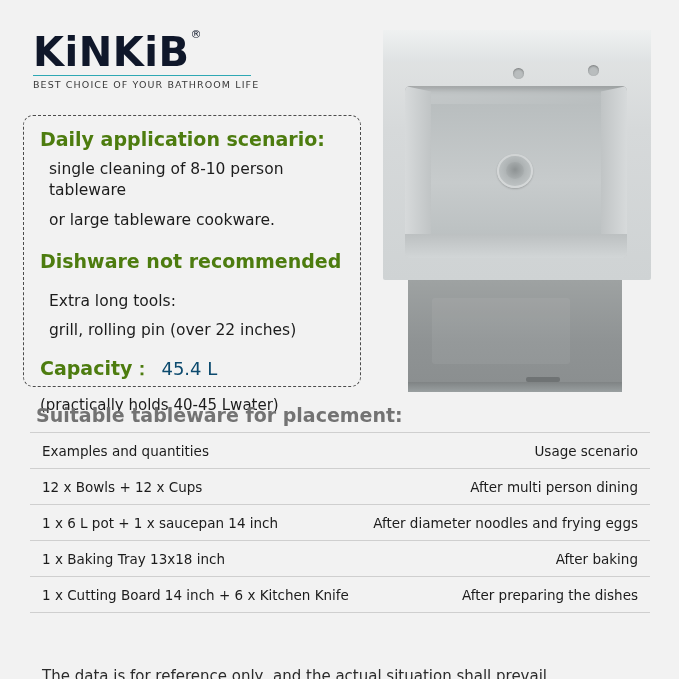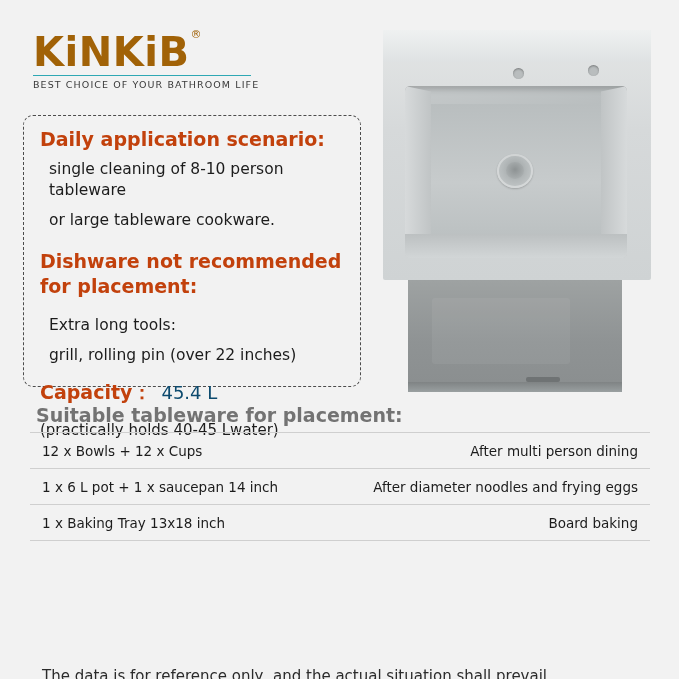--- a/index.html
+++ b/index.html
@@ -19,21 +19,21 @@
     position: absolute;
     left: 33px;
     top: 32px;
     width: 300px;
   }
   .brand-name {
     font-family: "DejaVu Sans", "Liberation Sans", sans-serif;
     font-size: 40px;
     font-weight: bold;
     letter-spacing: 0.5px;
-    color: #a16207;
+    color: #0f172a;
     line-height: 1;
     position: relative;
     display: inline-block;
   }
   .brand-reg {
     font-size: 11px;
     vertical-align: super;
     font-weight: normal;
     position: relative;
     top: -14px;
@@ -57,21 +57,21 @@
     position: absolute;
     left: 23px;
     top: 115px;
     width: 338px;
     height: 272px;
     border: 1.5px dashed #4c4c4c;
     border-radius: 10px;
     padding: 12px 14px 10px 16px;
   }
   .heading {
-    color: #c2410c;
+    color: #4d7c0f;
     font-size: 19px;
     font-weight: bold;
     line-height: 1.18;
     margin: 0 0 2px 0;
   }
   .body-line {
     font-size: 15.5px;
     line-height: 1.33;
     color: #1c1c1c;
     margin: 9px;
@@ -248,21 +248,20 @@
   <div class="brand-rule"></div>
   <div class="brand-tag">BEST CHOICE OF YOUR BATHROOM LIFE</div>
 </div>
 
 <div class="info-box">
   <p class="heading">Daily application scenario:</p>
   <p class="body-line">single cleaning of 8-10 person tableware</p>
   <p class="body-line">or large tableware cookware.</p>
   <div class="gap-m"></div>
   <p class="heading">Dishware not recommended</p>
-  <p class="heading">for placement:</p>
   <div class="gap-s"></div>
   <p class="body-line">Extra long tools:</p>
   <p class="body-line">grill, rolling pin (over 22 inches)</p>
   <div class="gap-s"></div>
   <div class="cap-row">
     <span class="heading">Capacity：</span>
     <span class="cap-value">45.4 L</span>
   </div>
   <p class="cap-note">(practically holds 40-45 Lwater)</p>
 </div>
@@ -285,27 +284,35 @@
     <div class="sink-body-slot"></div>
     <div class="sink-body-lip"></div>
   </div>
 </div>
 
 <div class="table-title">Suitable tableware for placement:</div>
 
 <table class="tbl">
   <tbody>
     <tr>
+      <td class="left">Examples and quantities</td>
+      <td class="right">Usage scenario</td>
+    </tr>
+    <tr>
       <td class="left">12 x Bowls + 12 x Cups</td>
       <td class="right">After multi person dining</td>
     </tr>
     <tr>
       <td class="left">1 x 6 L pot + 1 x saucepan 14 inch</td>
       <td class="right">After diameter noodles and frying eggs</td>
     </tr>
     <tr>
       <td class="left">1 x Baking Tray 13x18 inch</td>
-      <td class="right">Board baking</td>
+      <td class="right">After baking</td>
+    </tr>
+    <tr>
+      <td class="left">1 x Cutting Board 14 inch + 6 x Kitchen Knife</td>
+      <td class="right">After preparing the dishes</td>
     </tr>
   </tbody>
 </table>
 
 <div class="footnote">The data is for reference only, and the actual situation shall prevail</div>
 
 </body></html>

